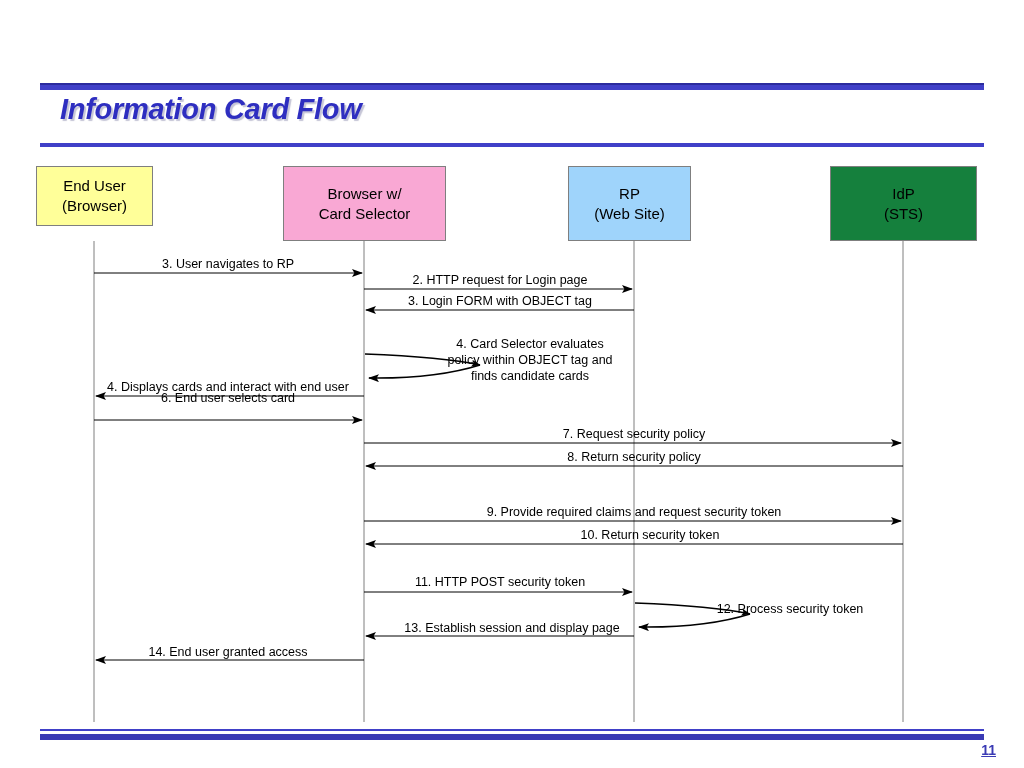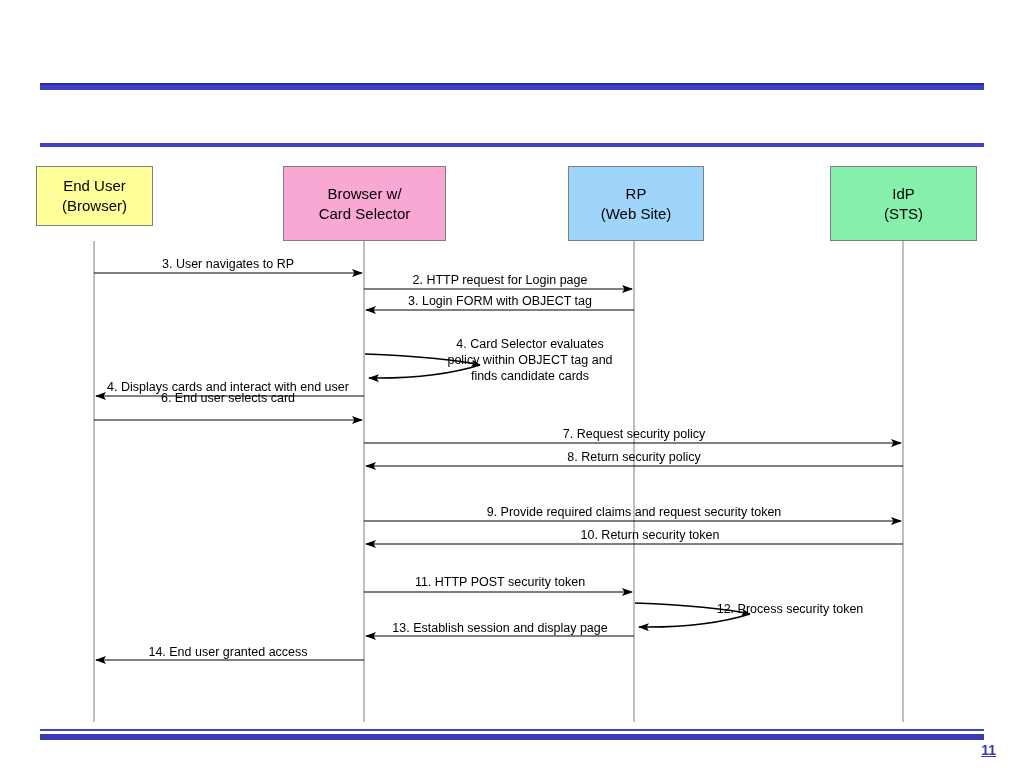--- a/index.html
+++ b/index.html
@@ -109,31 +109,32 @@
   .msg-label.center { text-align: center; transform: translateX(-50%); }
 </style>
 </head>
 <body>
 
 <div id="slide">
 
   <div class="rule rule-top-thin"></div>
   <div class="rule rule-top-thick"></div>
 
+  <div id="slide-title">Information Card Flow</div>
 
   <div class="rule rule-mid"></div>
 
   <div id="actor-layer">
       <div class="actor-box" style="left: 36px; top: 166px; width: 117px; height: 60px; background: rgb(255, 255, 153); border-color: rgb(127, 127, 127);"><span>End User
 (Browser)</span></div>
       <div class="actor-box" style="left: 283px; top: 166px; width: 163px; height: 75px; background: #f9a8d4; border-color: rgb(127, 127, 127);"><span>Browser w/
 Card Selector</span></div>
-      <div class="actor-box" style="left: 568px; top: 166px; width: 136px; height: 75px; background: rgb(159, 212, 251); border-color: rgb(127, 127, 127);"><span>RP
+      <div class="actor-box" style="left: 568px; top: 166px; width: 123px; height: 75px; background: rgb(159, 212, 251); border-color: rgb(127, 127, 127);"><span>RP
 (Web Site)</span></div>
-      <div class="actor-box" style="left: 830px; top: 166px; width: 147px; height: 75px; background: #86efac; border-color: rgb(127, 127, 127);"><span>IdP
+      <div class="actor-box" style="left: 830px; top: 166px; width: 147px; height: 75px; background: #15803d; border-color: rgb(127, 127, 127);"><span>IdP
 (STS)</span></div>
     </div>
 
   <svg id="diagram" viewBox="0 0 1024 768">
     <defs>
       <marker id="arrowhead" markerWidth="11" markerHeight="8" refX="10" refY="4" orient="auto" markerUnits="userSpaceOnUse">
         <path d="M0,0 L11,4 L0,8 L2.4,4 Z" fill="#000000"></path>
       </marker>
       <marker id="arrowhead-sm" markerWidth="9" markerHeight="7" refX="8.5" refY="3.5" orient="auto" markerUnits="userSpaceOnUse">
         <path d="M0,0 L9,3.5 L0,7 L2,3.5 Z" fill="#000000"></path>
@@ -173,21 +174,21 @@
 policy within OBJECT tag and
 finds candidate cards</div>
       <div class="msg-label center" style="left: 228px; top: 379px;">4. Displays cards and interact with end user</div>
       <div class="msg-label center" style="left: 228px; top: 390px;">6. End user selects card</div>
       <div class="msg-label center" style="left: 634px; top: 426px;">7. Request security policy</div>
       <div class="msg-label center" style="left: 634px; top: 449px;">8. Return security policy</div>
       <div class="msg-label center" style="left: 634px; top: 504px;">9. Provide required claims and request security token</div>
       <div class="msg-label center" style="left: 650px; top: 527px;">10. Return security token</div>
       <div class="msg-label center" style="left: 500px; top: 574px;">11. HTTP POST security token</div>
       <div class="msg-label center" style="left: 790px; top: 601px;">12. Process security token</div>
-      <div class="msg-label center" style="left: 500px; top: 620px;">13. Establish session and display page</div>
+      <div class="msg-label center" style="left: 512px; top: 620px;">13. Establish session and display page</div>
       <div class="msg-label center" style="left: 228px; top: 644px;">14. End user granted access</div>
     </div>
 
   <div class="rule rule-bot-thin"></div>
   <div class="rule rule-bot-thick"></div>
 
   <div id="page-number">11</div>
 </div>
 
 </body></html>

